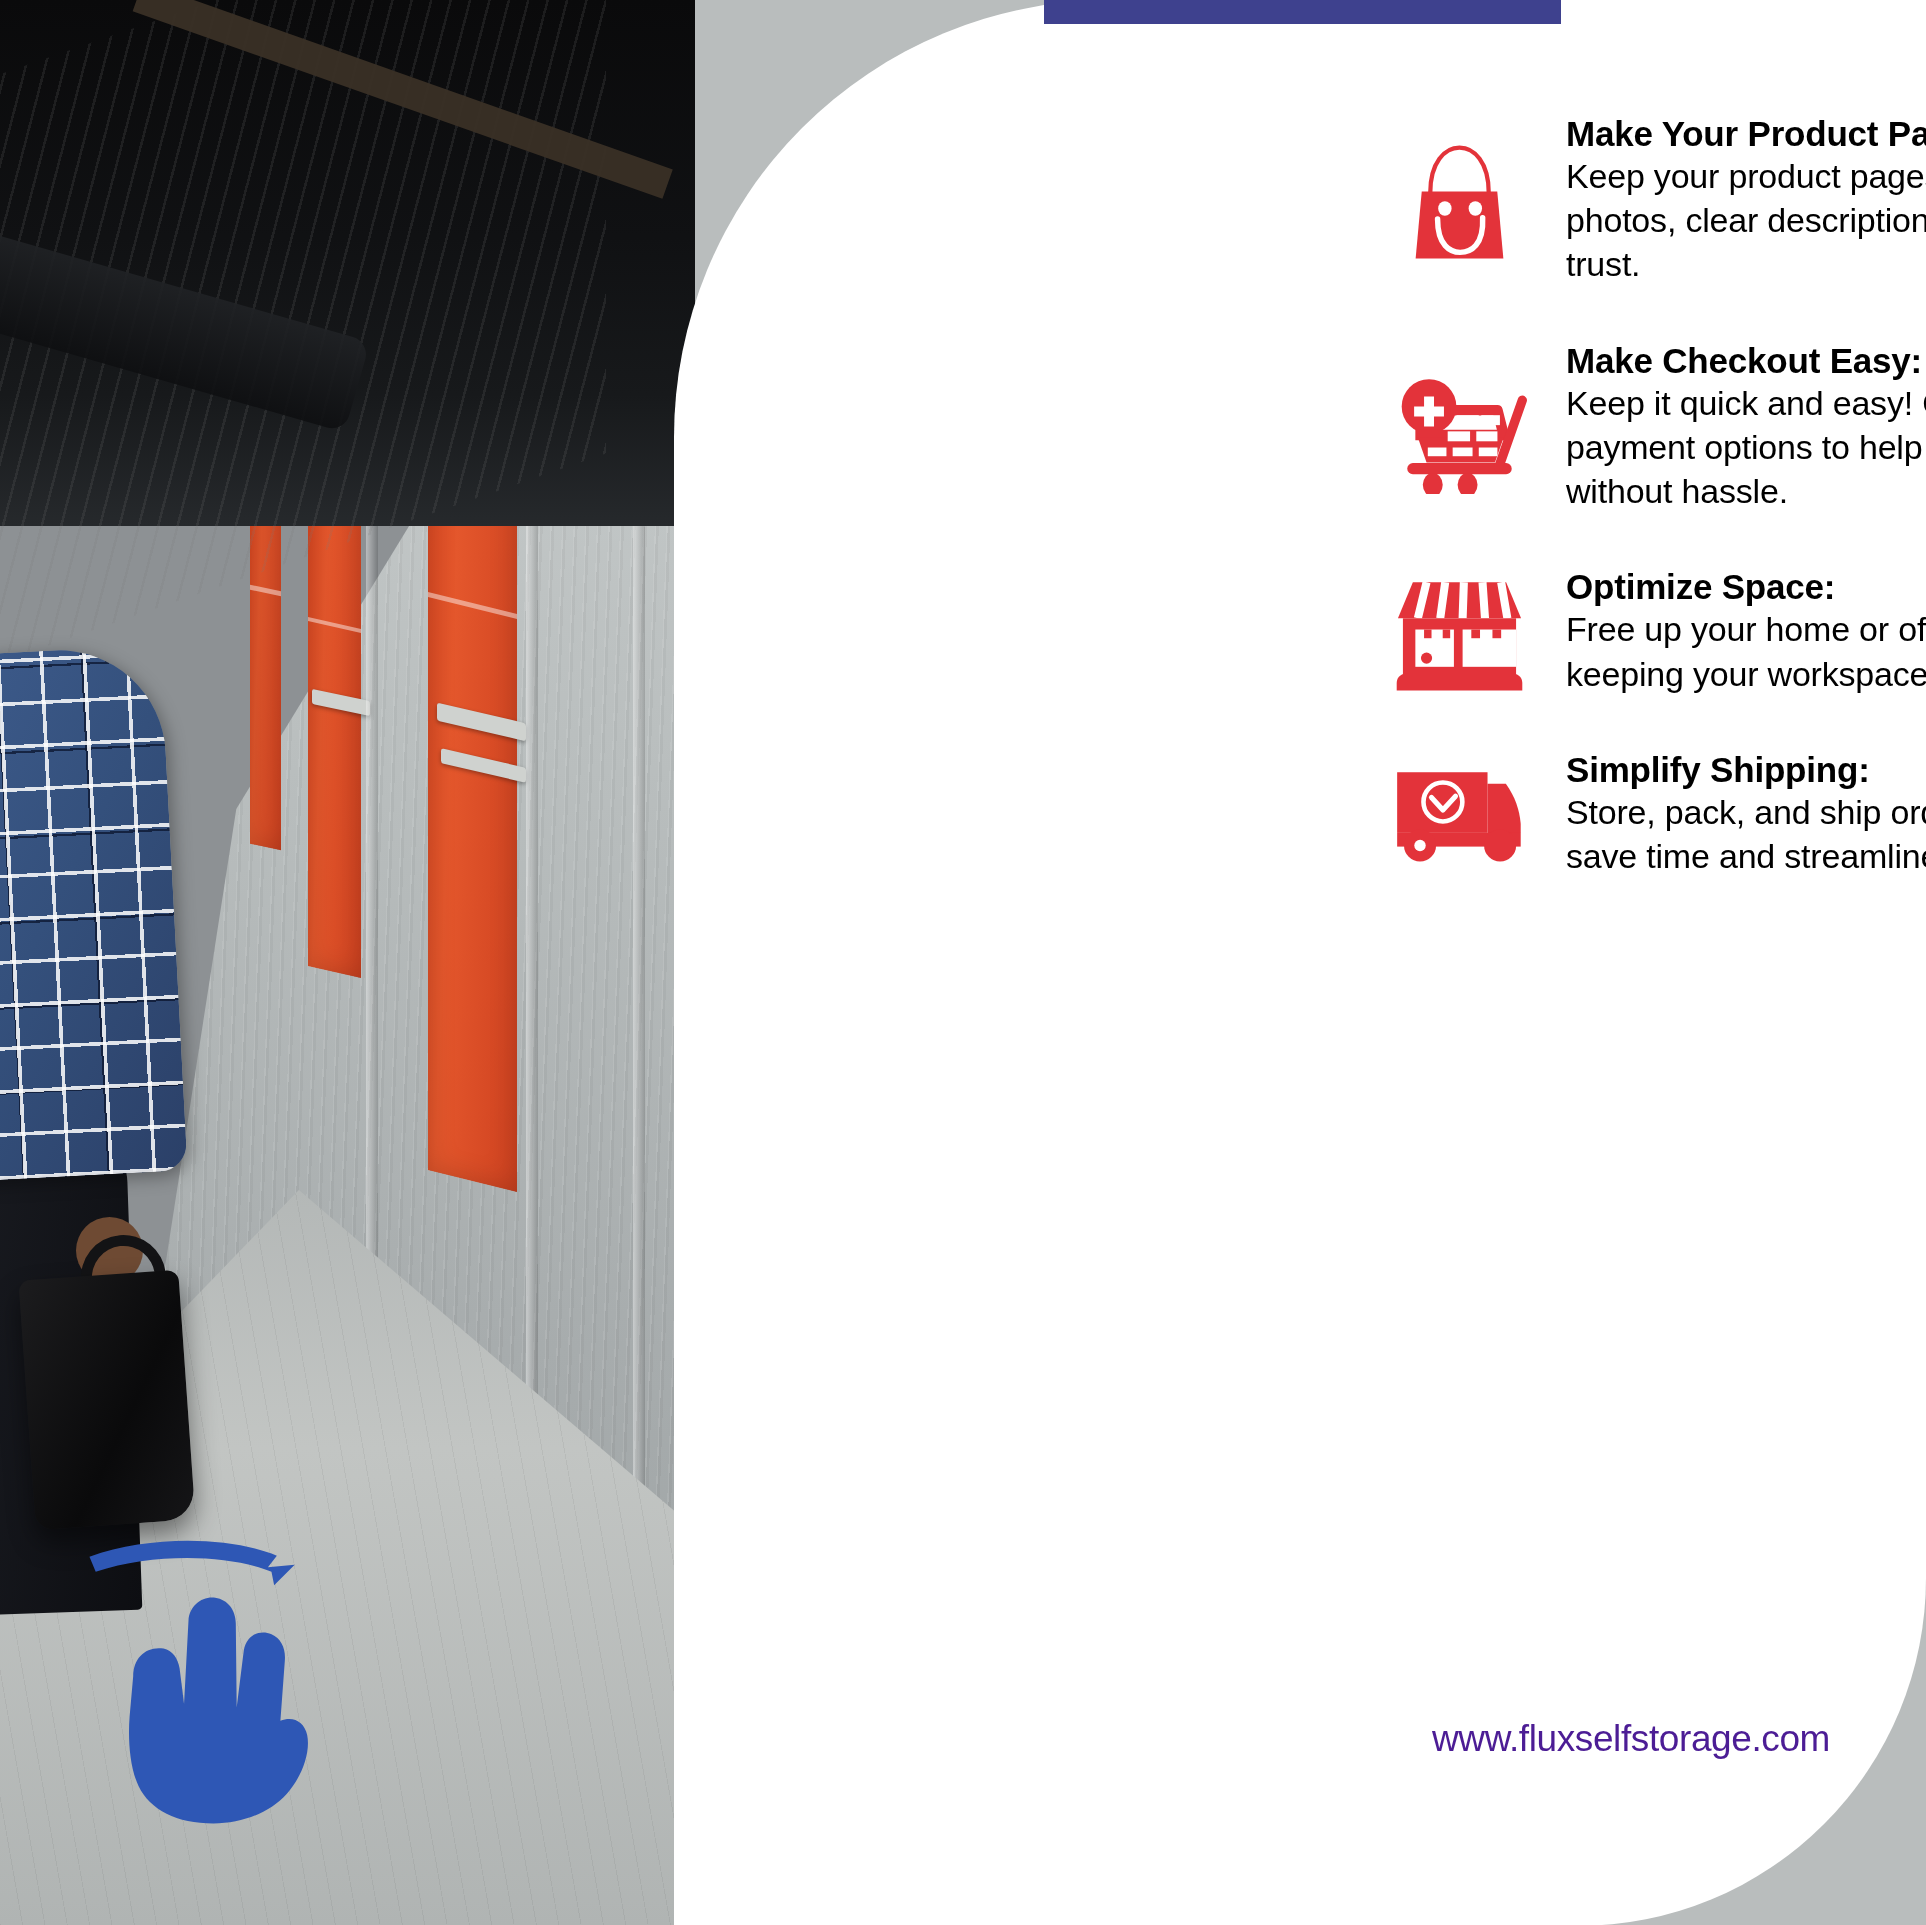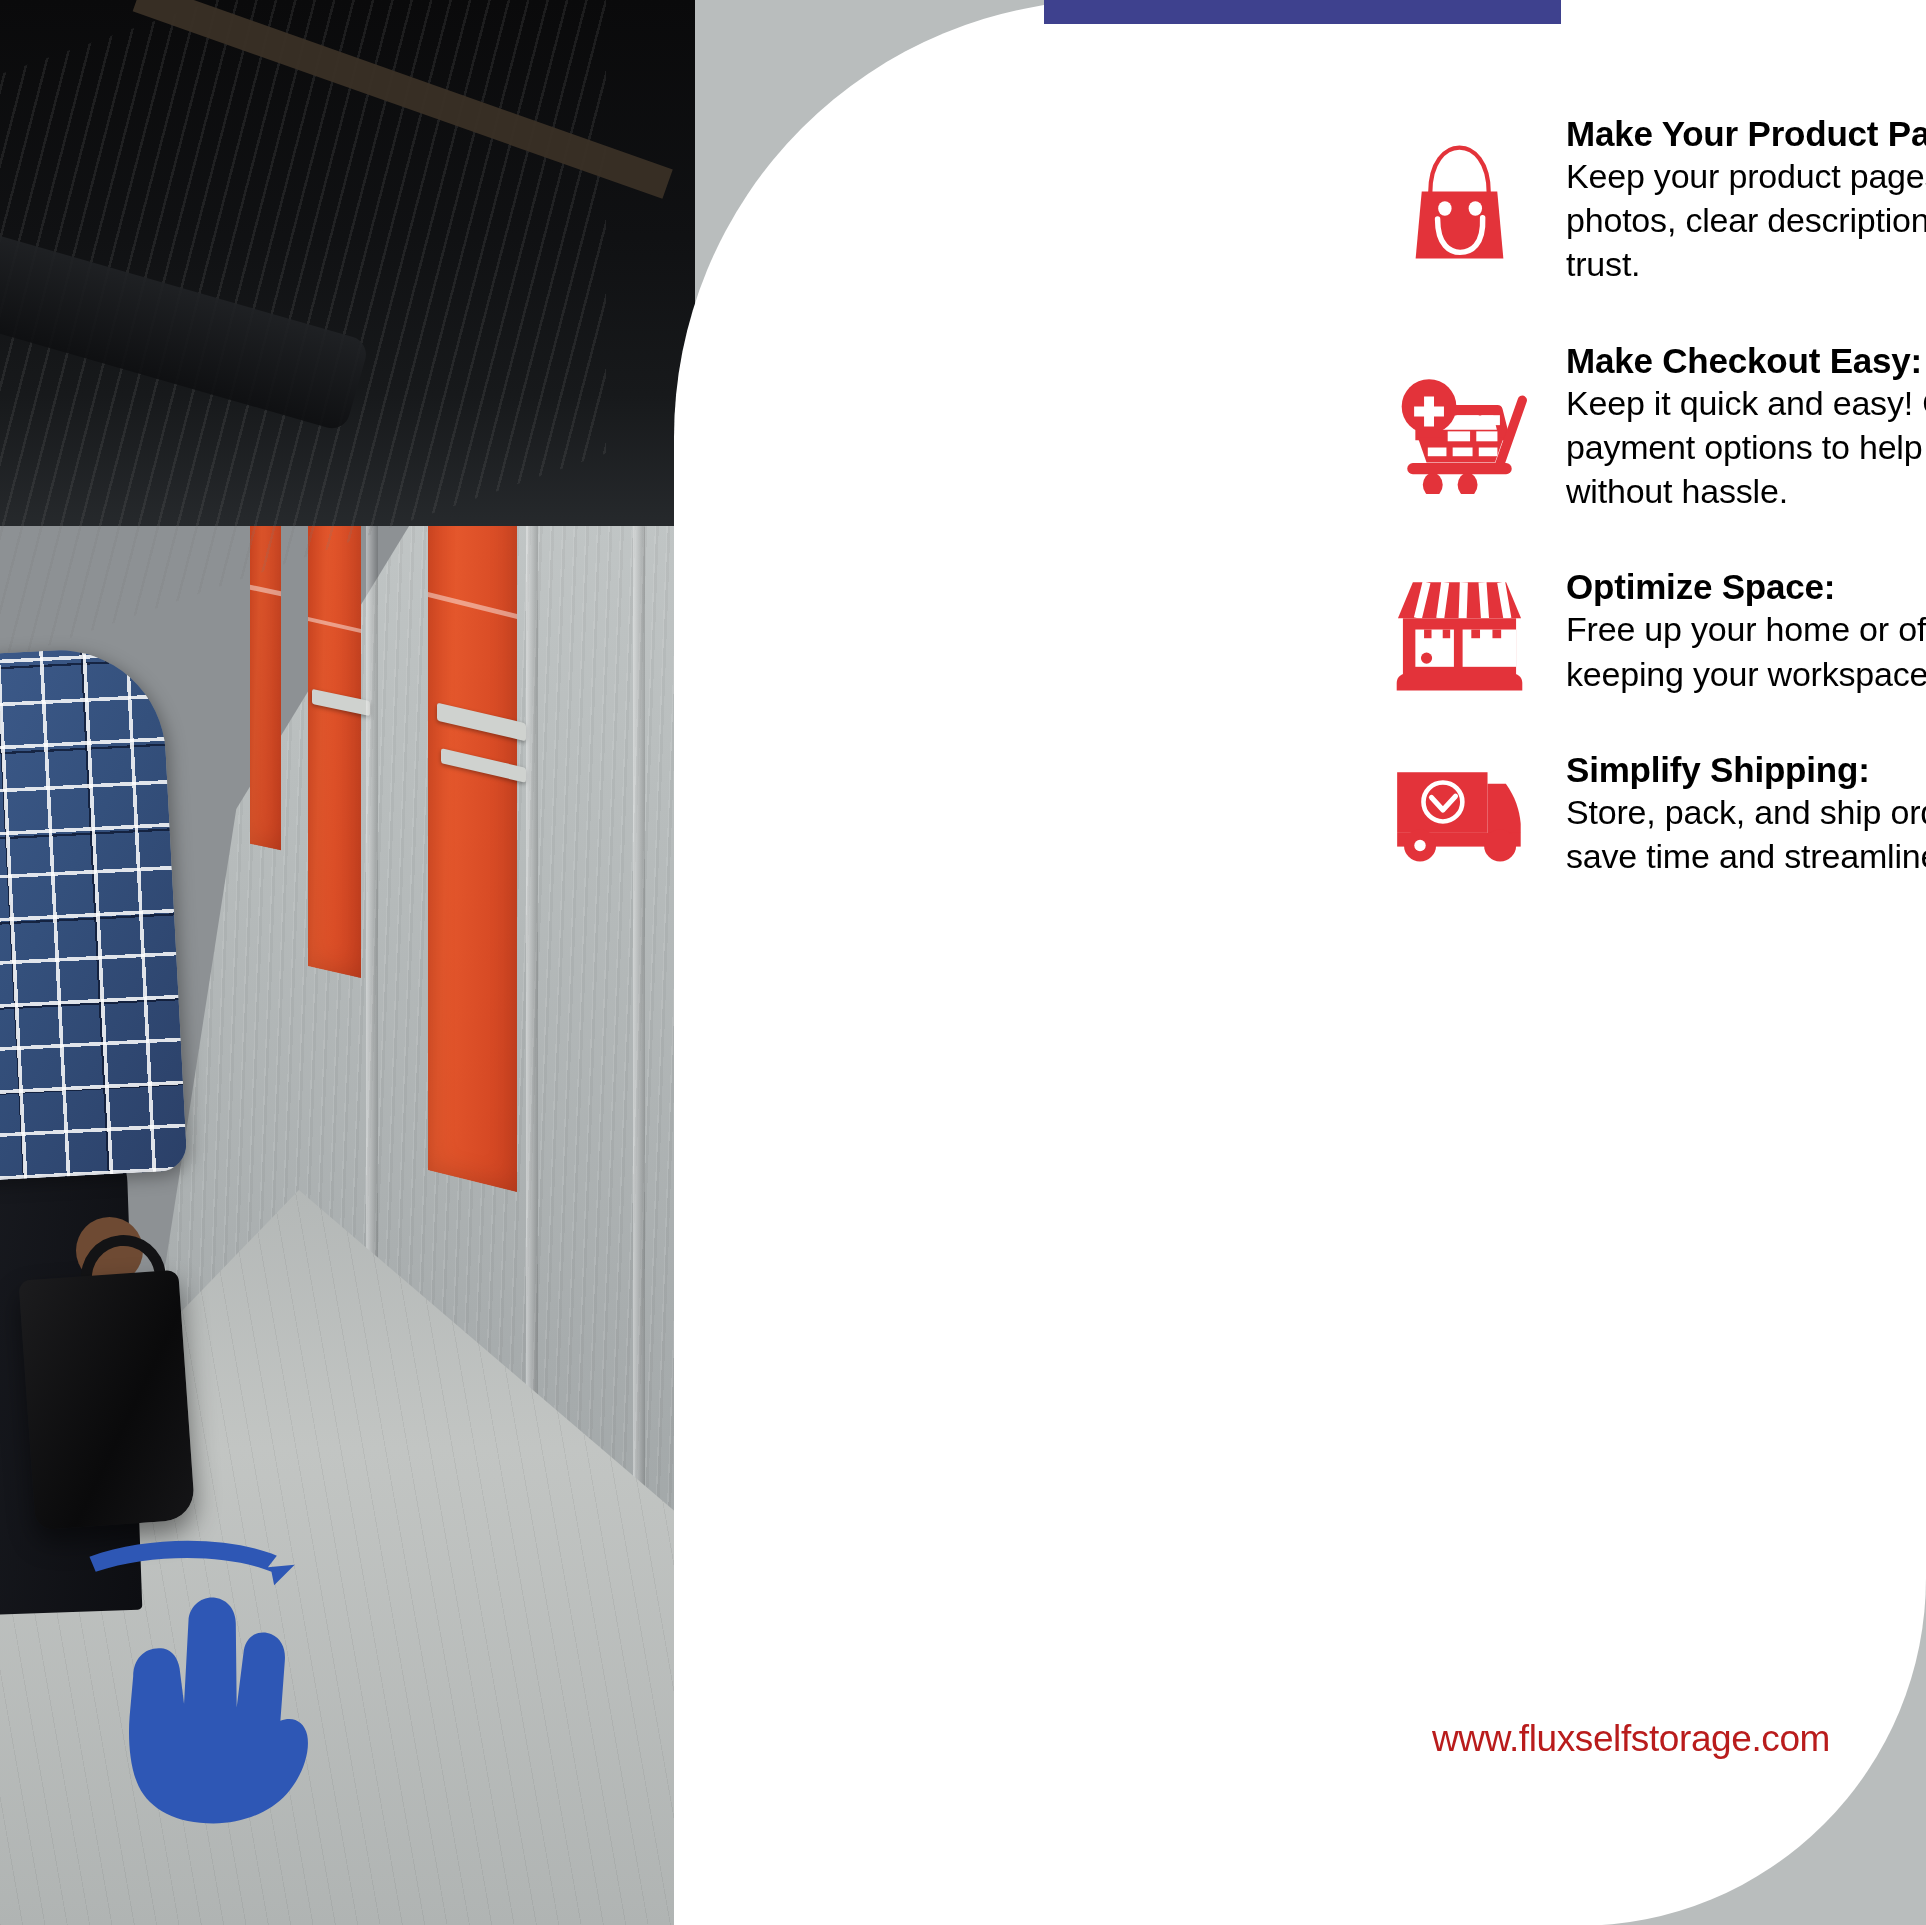--- a/index.html
+++ b/index.html
@@ -137,21 +137,21 @@
     font-size:35px; font-weight:700; color:#000; letter-spacing:-0.2px;
     line-height:1.12; margin-bottom:0.9px;
     font-family:"Liberation Sans", sans-serif; font-stretch:condensed;
   }
   .blk-body{
     font-size:34px; font-weight:400; color:#000; line-height:1.30;
     letter-spacing:-0.2px; max-width:918px;
   }
   #website{
     position:absolute; left:0; right:96px; top:1718px; text-align:right;
-    color:#b91c1c; font-size:37px; letter-spacing:-0.4px; font-weight:400;
+    color:#4c1d95; font-size:37px; letter-spacing:-0.4px; font-weight:400;
   }
 </style>
 </head>
 <body>
 
 <div id="photo-panel">
   <div class="ph-wall">
     <div class="ph-wall-tex"></div>
   </div>
 

